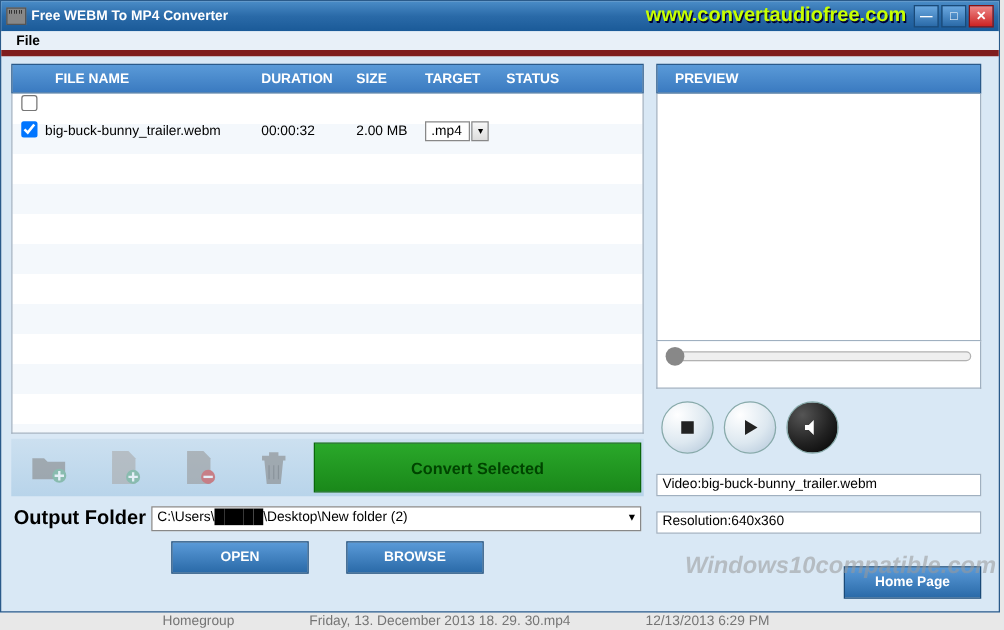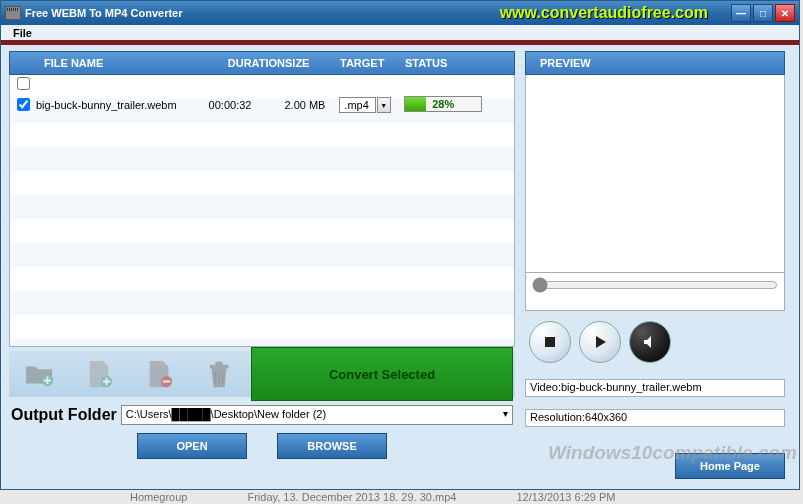--- a/index.html
+++ b/index.html
@@ -4,35 +4,35 @@
 <style>
 * { box-sizing: border-box; margin: 0; padding: 0; font-family: Tahoma, Arial, sans-serif; font-size: 11px; }
 body { background: #e8e8e8; width: 803px; height: 504px; overflow: hidden; position: relative; }
 
 .window { width: 800px; height: 490px; background: #d9e8f5; border: 1px solid #2a5a8a; position: relative; }
 
 .titlebar { height: 24px; background: linear-gradient(#4a8cc7, #2a6aa8 50%, #1a5a98); display: flex; align-items: center; padding: 0 4px; color: #fff; font-weight: bold; }
 .titlebar .icon { width: 16px; height: 14px; background: #888; margin-right: 4px; border: 1px solid #555; position: relative; }
 .titlebar .icon::before { content: ""; position: absolute; top: 1px; left: 1px; right: 1px; height: 3px; background: repeating-linear-gradient(90deg,#333 0 1px,transparent 1px 2px); }
 .titlebar .title { flex: 1; }
-.url { color: #c8ff00; font-weight: bold; font-size: 16px; margin-right: 23px; text-shadow: 1px 1px 0 #003; }
+.url { color: #c8ff00; font-weight: bold; font-size: 16px; margin-right: 6px; text-shadow: 1px 1px 0 #003; }
 .winbtns { display: flex; gap: 2px; }
 .winbtn { width: 20px; height: 18px; background: linear-gradient(#6aa8e0,#2a6aa8); border: 1px solid #1a4a78; color: #fff; display: flex; align-items: center; justify-content: center; font-size: 10px; cursor: pointer; }
 .winbtn.close { background: linear-gradient(#e88,#c22); border-color: #811; }
 
 .menubar { height: 20px; background: #e8f0f8; border-bottom: 5px solid #7f1d1d; display: flex; align-items: center; padding: 0 4px; font-weight: bold; }
 .menuitem { padding: 2px 8px; cursor: pointer; }
 
 .content { display: flex; padding: 6px 8px 4px 8px; gap: 10px; }
 
 .leftpane { width: 506px; display: flex; flex-direction: column; }
 .tablehead { background: linear-gradient(#5a9ad8,#3a7ac0); color: #fff; font-weight: bold; height: 24px; display: flex; align-items: center; border: 1px solid #2a5a8a; }
 .th-check { width: 24px; }
 .th-name { width: 175px; padding-left: 10px; }
-.th-dur { width: 76px; text-align: right; }
+.th-dur { width: 76px; }
 .th-size { width: 55px; }
 .th-tgt { width: 65px; }
 .th-stat { width: 88px; }
 
 .tablebody { height: 272px; background: #fff; border: 1px solid #a0b0c0; border-top: none; background-image: repeating-linear-gradient(#fff 0 24px, #f4f8fc 24px 48px); }
 .row { height: 24px; display: flex; align-items: center; }
 .row.blank { height: 18px; }
 .cell-check { width: 24px; text-align: center; }
 .cell-check input { margin-left: 3px; }
 .cell-name { width: 175px; padding-left: 2px; white-space: nowrap; overflow: hidden; }
@@ -43,21 +43,21 @@
 .tgtval { border: 1px solid #888; background:#fff; display:inline-block; padding: 1px 6px 1px 4px; min-width:36px; }
 .tgtbtn { width: 14px; height: 16px; border: 1px solid #888; background: linear-gradient(#f8f8f8,#ddd); display:flex;align-items:center;justify-content:center;font-size:7px; cursor:pointer;}
 .cell-stat { width: 110px; }
 .progress { display: inline-block; width: 78px; height: 16px; border: 1px solid #888; background: #f4f4f4; position: relative; }
 .progfill { height: 100%; background: linear-gradient(#7adb3a,#3aa800); }
 .progtxt { position: absolute; top: 0; left: 0; right: 0; text-align: center; font-weight: bold; color: #0a6a00; font-size: 11px; line-height: 14px; }
 
 .toolbar { height: 46px; background: linear-gradient(#cce0f0,#b8d4ea); display: flex; align-items: center; margin-top: 4px; }
 .tbtn { width: 60px; height: 40px; display: flex; align-items: center; justify-content: center; cursor: pointer; }
 .tbtn svg { width: 32px; height: 30px; opacity: 0.6; }
-.convbtn { flex: 1; height: 54px; background: linear-gradient(#2aa82a,#1a881a); border: 1px solid #0a680a; color: #004400; font-weight: bold; font-size: 13px; display:flex;align-items:center;justify-content:center; cursor:pointer; margin: 2px;}
+.convbtn { flex: 1; height: 40px; background: linear-gradient(#2aa82a,#1a881a); border: 1px solid #0a680a; color: #004400; font-weight: bold; font-size: 13px; display:flex;align-items:center;justify-content:center; cursor:pointer; margin: 2px;}
 
 .outrow { margin-top: 8px; display: flex; align-items: center; gap: 4px; padding: 0 2px;}
 .outrow label { font-weight: bold; font-size: 16px; white-space:nowrap;}
 .outsel { flex: 1; border: 1px solid #888; background: #fff; height: 20px; padding: 2px 18px 2px 4px; position:relative; }
 .outsel::after { content: "▾"; position:absolute; right:4px; top:2px; font-size:10px;}
 
 .btnrow { margin-top: 8px; display: flex; gap: 30px; justify-content: center; }
 .bbtn { width: 110px; height: 26px; background: linear-gradient(#5a9ad8,#2a6aa8); border: 1px solid #1a4a78; color: #fff; font-weight: bold; display:flex;align-items:center;justify-content:center; cursor:pointer; }
 
 .rightpane { width: 260px; display: flex; flex-direction: column; }
@@ -116,26 +116,20 @@
           <div class="cell-check"><input type="checkbox" checked="" style=""></div>
           <div class="cell-name">big-buck-bunny_trailer.webm</div>
           <div class="cell-dur">00:00:32</div>
           <div class="cell-size">2.00 MB</div>
           <div class="cell-tgt">
             <div class="tgtctl">
               <span class="tgtval">.mp4</span>
               <span class="tgtbtn">▼</span>
             </div>
           </div>
-          <div class="cell-stat">
-            <div class="progress">
-              <div class="progfill" style="width:28%"></div>
-              <div class="progtxt">28%</div>
-            </div>
-          </div>
         </div>
       </div>
 
       <div class="toolbar">
         <div class="tbtn">
           <svg viewBox="0 0 32 32">
               <path fill="#888" d="M2 8h10l3 3h15v15H2z"></path>
               <circle cx="25" cy="23" r="6" fill="#6a8"></circle>
               <path stroke="#fff" stroke-width="2" d="M25 19v8M21 23h8"></path>
             </svg>

